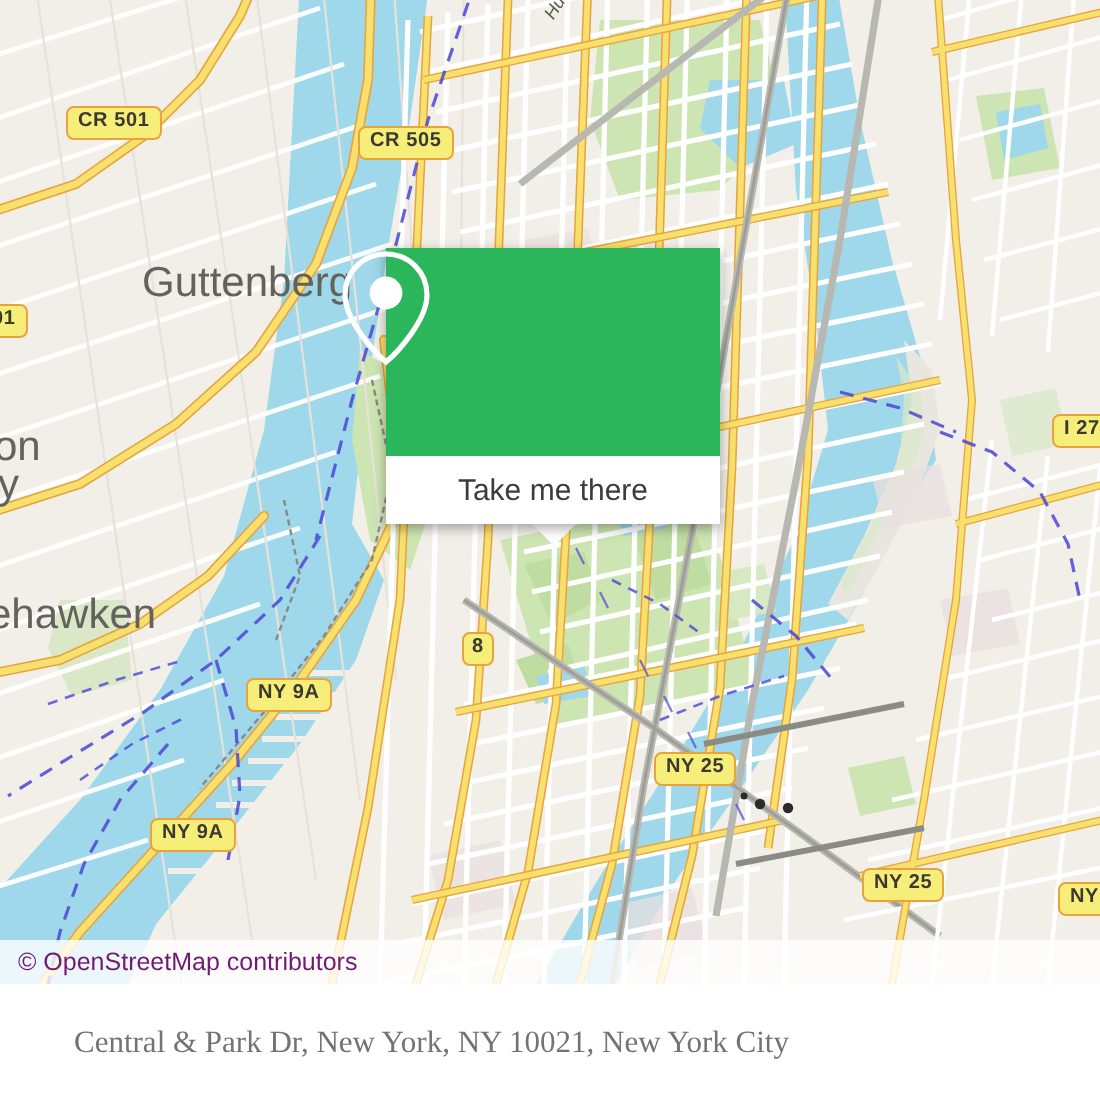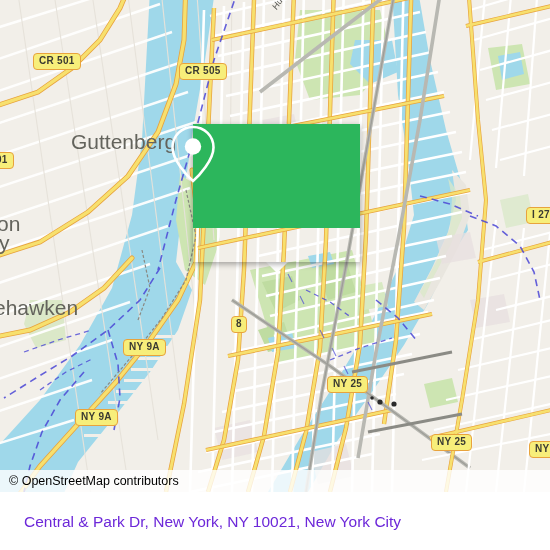--- a/index.html
+++ b/index.html
@@ -30,27 +30,27 @@
              display:flex;align-items:center;justify-content:center;}
   #card-foot span{color:#3c3c3c;font-size:15px;font-family:"Liberation Sans",sans-serif;}
   #card-tail{position:absolute;left:50%;top:262px;transform:translateX(-50%);
              width:0;height:0;border-left:11px solid transparent;border-right:11px solid transparent;
              border-top:11px solid #fff;}
   #tail-wrap{position:absolute;left:193px;top:0;width:167px;height:492px;pointer-events:none;}
 
   
   #attrib{position:absolute;left:0;top:470px;width:550px;height:22px;
           background:rgba(255,255,255,.80);display:flex;align-items:center;}
-  #attrib span{color:#000000;font-size:12.5px;padding-left:9px;font-family:"Liberation Sans",sans-serif;}
+  #attrib span{color:#701a75;font-size:12.5px;padding-left:9px;font-family:"Liberation Sans",sans-serif;}
 
   
   #footer{position:absolute;left:0;top:492px;width:550px;height:58px;background:#fff;
           display:flex;align-items:center;}
-  #addr{flex:1;padding-left:24px;padding-right:8px;color:#6d28d9;font-size:15.5px;line-height:21px;
-        font-family:Liberation Sans, sans-serif;}
+  #addr{flex:1;padding-left:37px;padding-right:8px;color:#737373;font-size:15.5px;line-height:21px;
+        font-family:Liberation Serif, serif;}
   #logo{display:flex;align-items:center;padding-right:14px;}
   #logo-word{color:#111;font-size:31px;font-weight:bold;letter-spacing:-1.1px;
              font-family:"Liberation Sans",sans-serif;margin-left:1px;}
 </style>
 </head>
 <body>
 
 <div id="app">
 
   <div id="map">
@@ -349,20 +349,23 @@
       <div id="card-tail"></div>
     </div>
 
     <div id="card">
       <div id="card-head">
         <svg id="pin-icon" width="54" height="60" viewBox="0 0 54 60">
           <path d="M27 3 C15.5 3 6.5 12 6.5 23.5 C6.5 36 21 52 27 57 C33 52 47.5 36 47.5 23.5 C47.5 12 38.5 3 27 3 Z" fill="none" stroke="#ffffff" stroke-width="2.6"></path>
           <circle cx="27" cy="22.5" r="8.2" fill="#ffffff"></circle>
         </svg>
       </div>
+      <div id="card-foot">
+        <span>Take me there</span>
+      </div>
     </div>
 
     <div id="attrib">
       <span>© OpenStreetMap contributors</span>
     </div>
   </div>
 
   <div id="footer">
     <div id="addr">
       <span>Central &amp; Park Dr, New York, NY 10021, New York</span>

